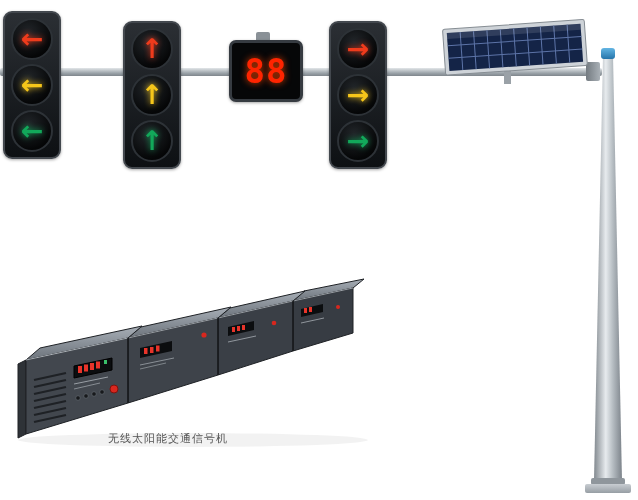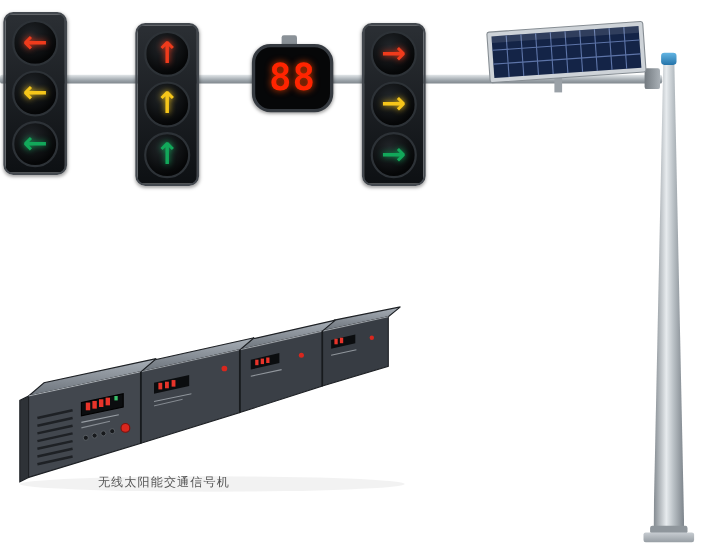--- a/index.html
+++ b/index.html
@@ -29,31 +29,31 @@
     background:radial-gradient(circle at 40% 32%,#22262a,#050607 72%);
     border:2px solid #2d3237;display:flex;align-items:center;justify-content:center;}
   .lens span{font-size:27px;font-weight:bold;line-height:1;transform:translateY(-1px);}
   #head-left{left:3px;top:11px;}
   #head-up{left:123px;top:21px;}
   #head-right{left:329px;top:21px;}
 
   
   .countdown-mount{position:absolute;left:256px;top:32px;width:14px;height:10px;background:#8a9197;border-radius:2px;z-index:2;}
   .countdown{position:absolute;left:229px;top:40px;width:68px;height:56px;z-index:3;
-    background:#060708;border:3px solid #363b41;border-radius:17px;
+    background:#060708;border:3px solid #363b41;border-radius:7px;
     display:flex;align-items:center;justify-content:center;box-shadow:0 1px 3px rgba(0,0,0,.35);}
   .countdown span{font-family:"DejaVu Sans Mono",monospace;font-weight:bold;font-size:34px;
     color:#ff2400;text-shadow:0 0 7px rgba(255,70,0,.85);letter-spacing:1px;}
 
   
   .solar-svg{position:absolute;left:430px;top:8px;z-index:2;}
   .controller-svg{position:absolute;left:8px;top:278px;z-index:2;}
 
   
-  .caption{position:absolute;left:89px;top:431px;font-size:11px;color:#555;letter-spacing:1px;z-index:4;}
+  .caption{position:absolute;left:108px;top:431px;font-size:11px;color:#555;letter-spacing:1px;z-index:4;}
 </style>
 </head>
 <body>
 
 <div class="stage">
 
   <div class="vpole"></div>
   <div class="pole-cap"></div>
   <div class="pole-base-1"></div>
   <div class="pole-base-2"></div>

